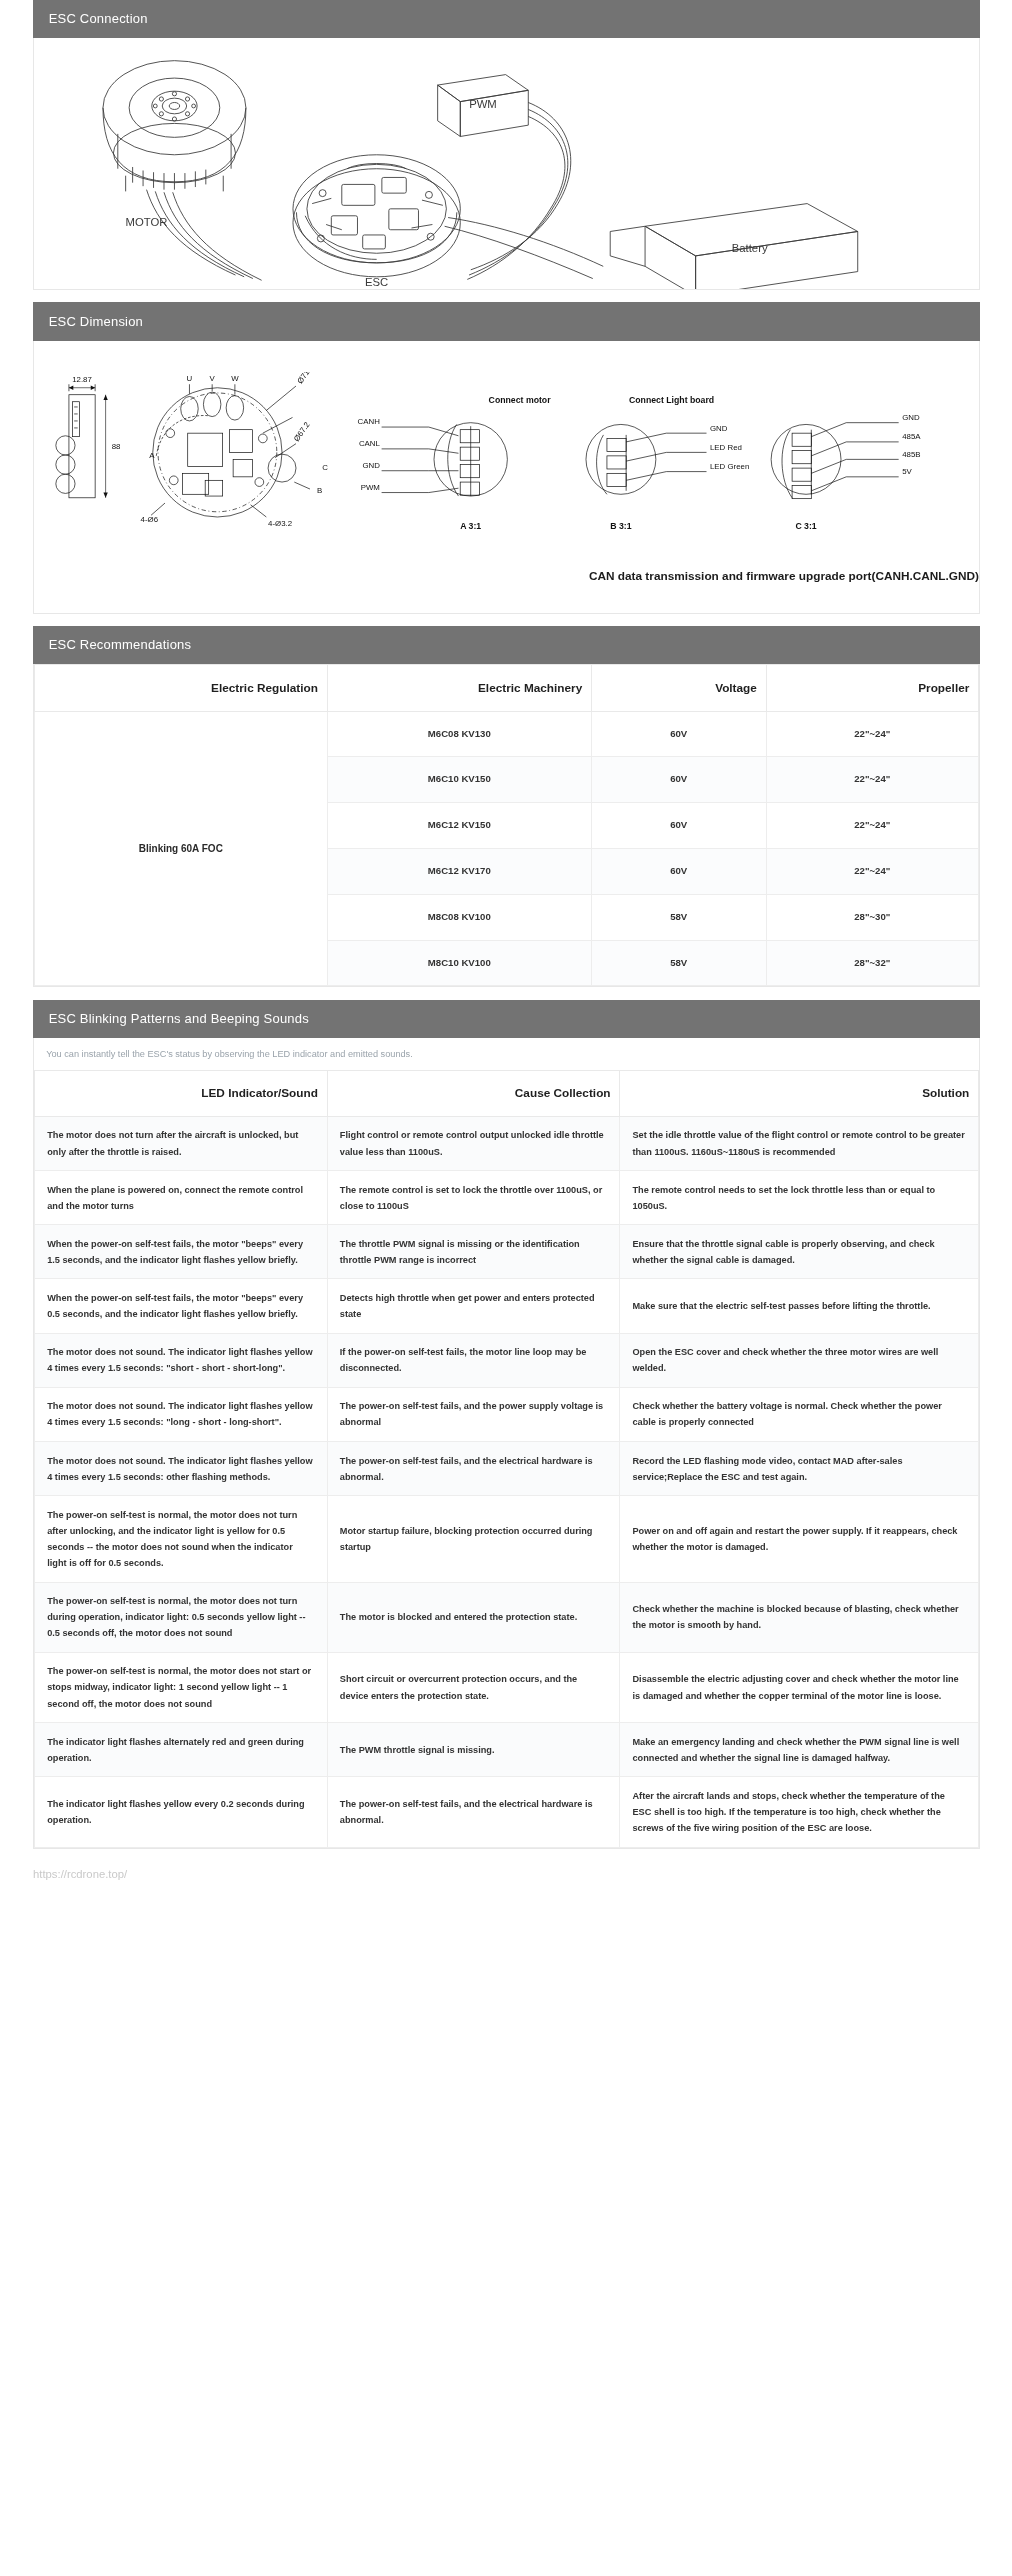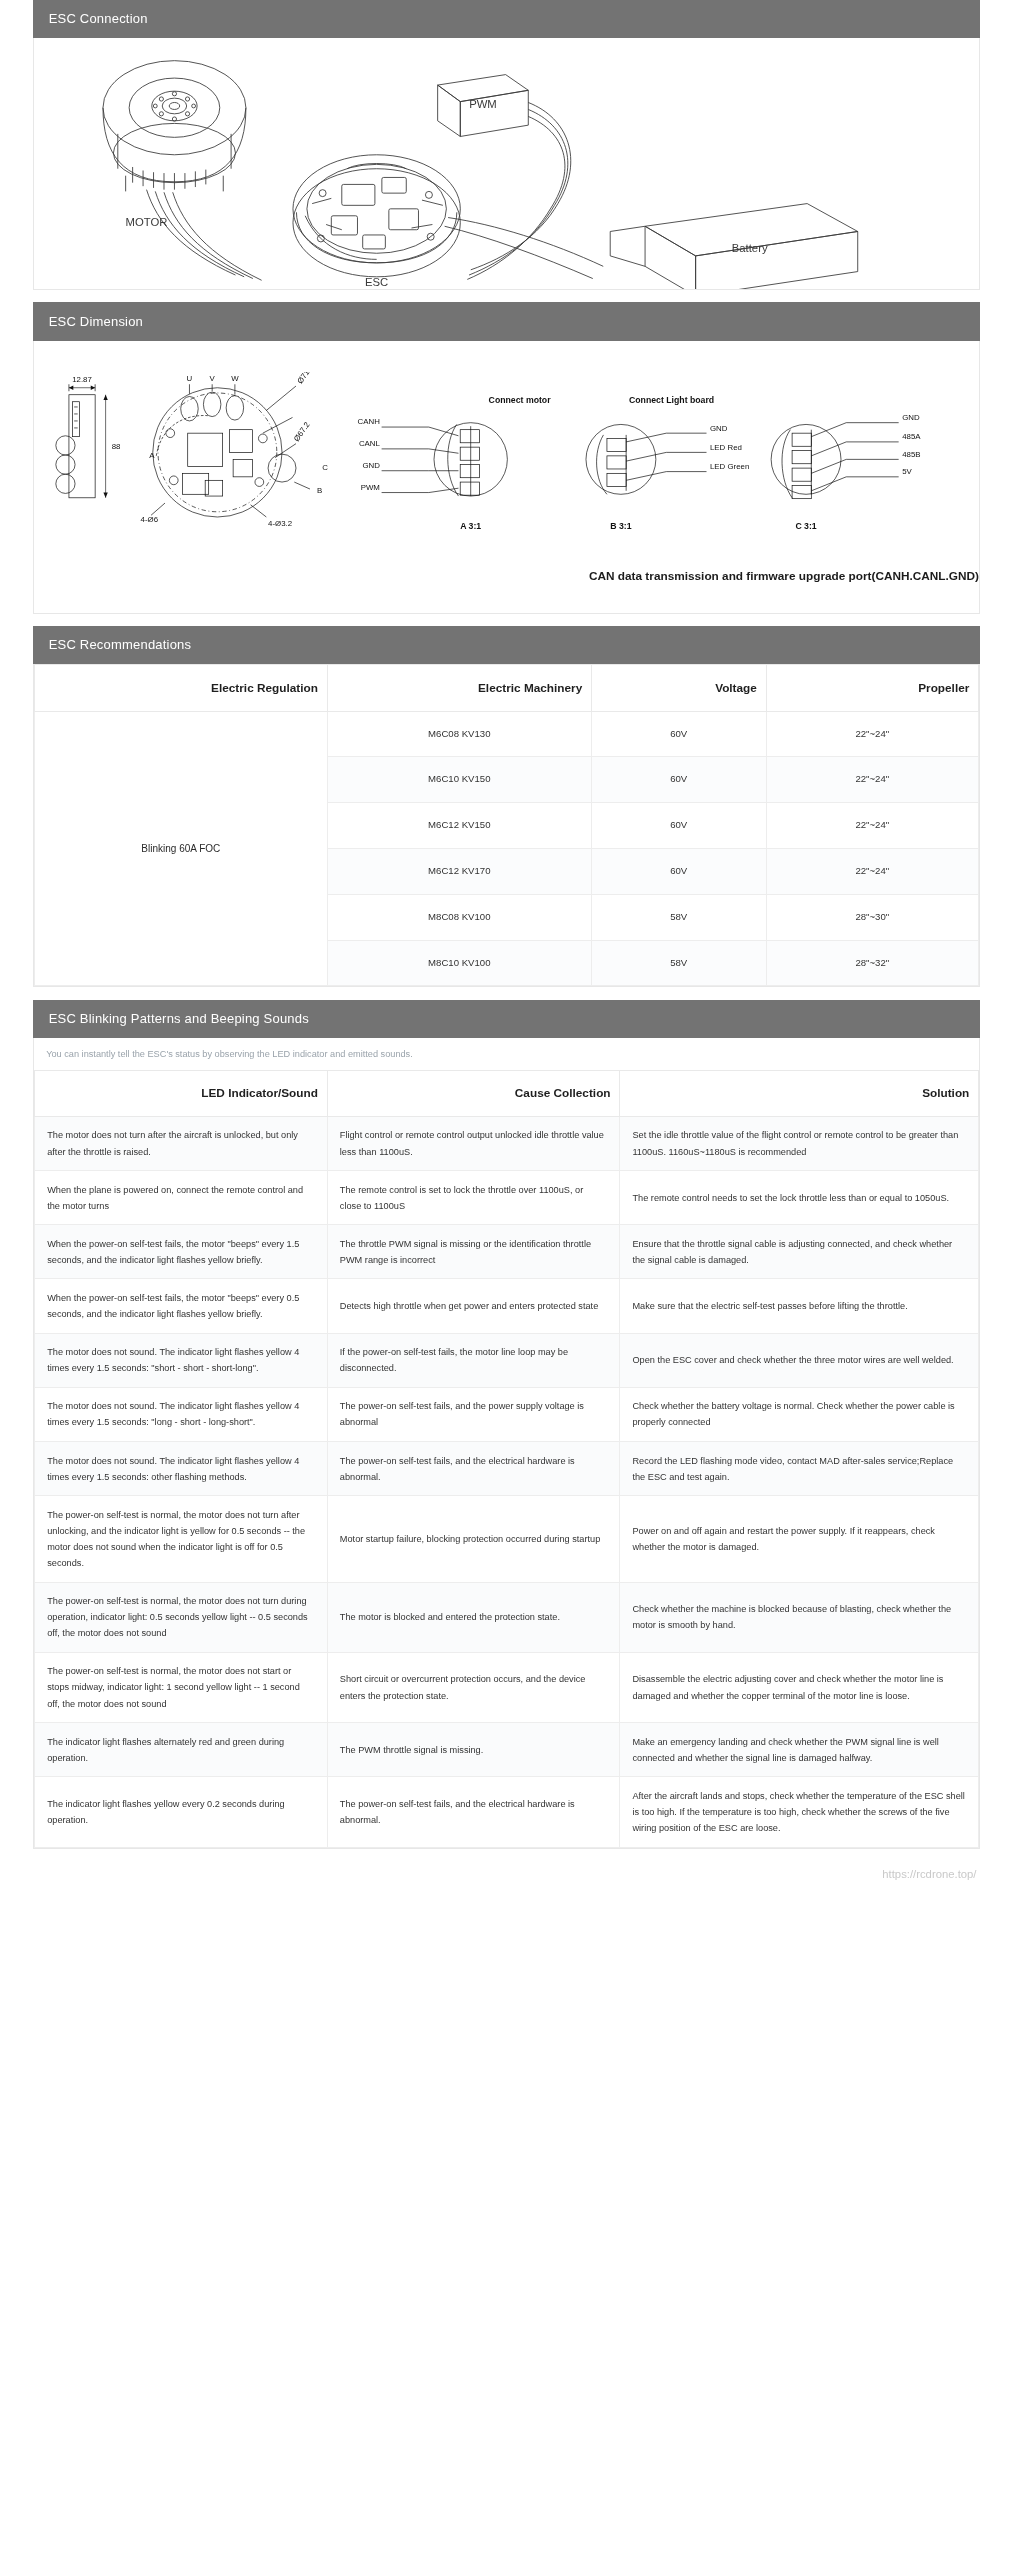--- a/index.html
+++ b/index.html
@@ -66,20 +66,21 @@
     background: #fff;
     vertical-align: middle;
   }
   table.doc-table td {
     font-size: 9.2px;
     color: #333;
     padding: 10.5px 12.2px;
     border: 0.9px solid #ededed;
     vertical-align: middle;
     line-height: 1.75;
+    font-weight: bold;
   }
   table.rec-table td { text-align: center; font-size: 9.6px; padding: 14px 8.7px; }
   table.rec-table tbody tr:nth-child(even) { background: #fbfcfd; }
   table.rec-table td.regulation { font-size: 10px; color: #2a2a2a; }
 
   .col-1 { width: 31%; }
   .col-2 { width: 31%; }
   .col-3 { width: 38%; }
 
   .rc1 { width: 31%; }
@@ -100,21 +101,20 @@
   .watermark {
     position: absolute;
     color: #e3e3e3;
     font-size: 35px;
     font-weight: 700;
     letter-spacing: 0.9px;
     pointer-events: none;
     user-select: none;
   }
   .footer-url {
-    text-align: right;
     color: #c9c9c9;
     font-size: 11.3px;
     padding: 19px 3.5px 26px 0;
   }
   .rel { position: relative; }
 </style>
 </head>
 <body>
 
 <div class="page">
@@ -389,21 +389,21 @@
             <td>Set the idle throttle value of the flight control or remote control to be greater than 1100uS. 1160uS~1180uS is recommended</td>
           </tr>
           <tr>
             <td>When the plane is powered on, connect the remote control and the motor turns</td>
             <td>The remote control is set to lock the throttle over 1100uS, or close to 1100uS</td>
             <td>The remote control needs to set the lock throttle less than or equal to 1050uS.</td>
           </tr>
           <tr>
             <td>When the power-on self-test fails, the motor "beeps" every 1.5 seconds, and the indicator light flashes yellow briefly.</td>
             <td>The throttle PWM signal is missing or the identification throttle PWM range is incorrect</td>
-            <td>Ensure that the throttle signal cable is adjusting connected, and check whether the signal cable is damaged.</td>
+            <td>Ensure that the throttle signal cable is properly observing, and check whether the signal cable is damaged.</td>
           </tr>
           <tr>
             <td>When the power-on self-test fails, the motor "beeps" every 0.5 seconds, and the indicator light flashes yellow briefly.</td>
             <td>Detects high throttle when get power and enters protected state</td>
             <td>Make sure that the electric self-test passes before lifting the throttle.</td>
           </tr>
           <tr>
             <td>The motor does not sound. The indicator light flashes yellow 4 times every 1.5 seconds: "short - short - short-long".</td>
             <td>If the power-on self-test fails, the motor line loop may be disconnected.</td>
             <td>Open the ESC cover and check whether the three motor wires are well welded.</td>

